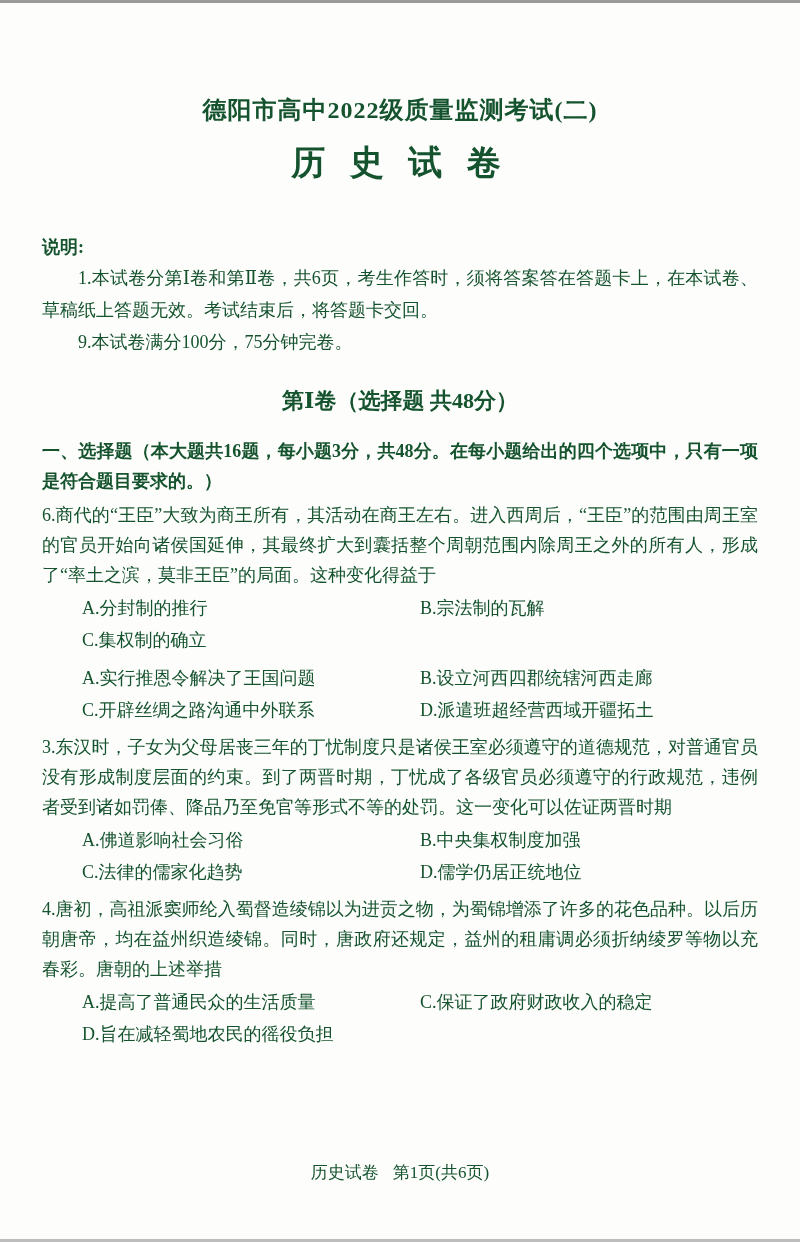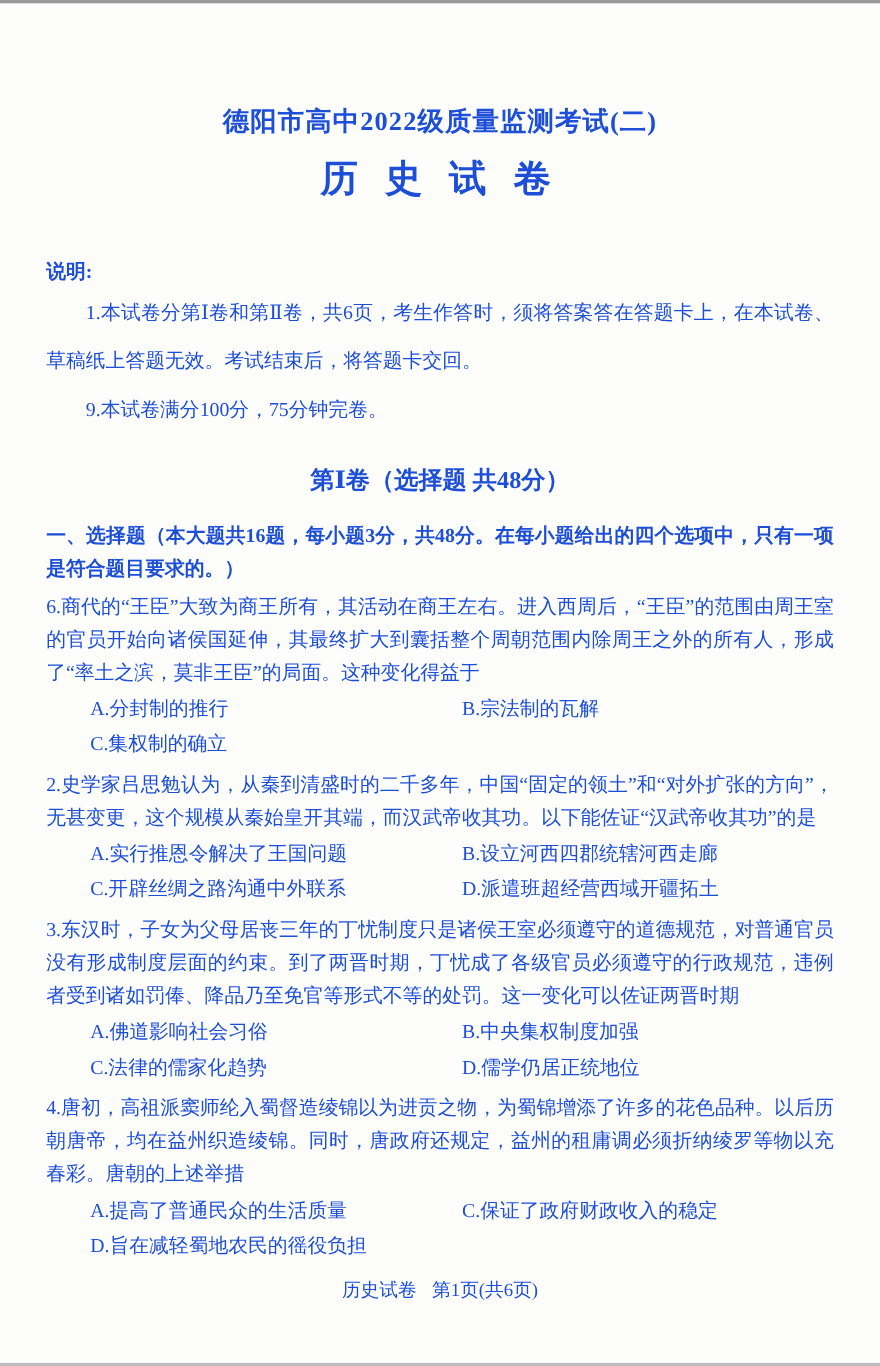--- a/index.html
+++ b/index.html
@@ -4,21 +4,21 @@
 <style>
   * { box-sizing: border-box; }
   html, body { margin: 0; padding: 0; background: #ffffff; }
   .page {
     width: 800px;
     height: 1242px;
     margin: 0 auto;
     background: #fdfdfc;
     position: relative;
     padding: 94px 42px 0 42px;
-    color: #1d4ed8;
+    color: #14532d;
     font-family: "Liberation Serif", "DejaVu Serif", serif;
     font-size: 18px;
     overflow: hidden;
   }
   .scan-edge-top {
     position: absolute; top: 0; left: 0; right: 0; height: 3px;
     background: #9a9a9a;
   }
   .scan-edge-bottom {
     position: absolute; bottom: 0; left: 0; right: 0; height: 3px;
@@ -39,21 +39,21 @@
     letter-spacing: 8px;
   }
   .notes-label {
     font-weight: bold;
     font-size: 18px;
     line-height: 30px;
   }
   .notes p {
     margin: 0;
     text-indent: 2em;
-    line-height: 44px;
+    line-height: 32px;
     text-align: justify;
   }
   .section-header {
     margin: 28px 0 20px 0;
     text-align: center;
     font-size: 22px;
     font-weight: bold;
   }
   .section-intro {
     margin: 0 0 4px 0;
@@ -105,21 +105,20 @@
   <div class="question">
     <p class="stem">6.商代的“王臣”大致为商王所有，其活动在商王左右。进入西周后，“王臣”的范围由周王室的官员开始向诸侯国延伸，其最终扩大到囊括整个周朝范围内除周王之外的所有人，形成了“率土之滨，莫非王臣”的局面。这种变化得益于</p>
     <div class="options">
       <div>A.分封制的推行</div>
       <div>B.宗法制的瓦解</div>
       <div>C.集权制的确立</div>
     </div>
   </div>
 
   <div class="question">
-    <p class="stem">2.史学家吕思勉认为，从秦到清盛时的二千多年，中国“固定的领土”和“对外扩张的方向”，无甚变更，这个规模从秦始皇开其端，而汉武帝收其功。以下能佐证“汉武帝收其功”的是</p>
     <div class="options">
       <div>A.实行推恩令解决了王国问题</div>
       <div>B.设立河西四郡统辖河西走廊</div>
       <div>C.开辟丝绸之路沟通中外联系</div>
       <div>D.派遣班超经营西域开疆拓土</div>
     </div>
   </div>
 
   <div class="question">
     <p class="stem">3.东汉时，子女为父母居丧三年的丁忧制度只是诸侯王室必须遵守的道德规范，对普通官员没有形成制度层面的约束。到了两晋时期，丁忧成了各级官员必须遵守的行政规范，违例者受到诸如罚俸、降品乃至免官等形式不等的处罚。这一变化可以佐证两晋时期</p>

